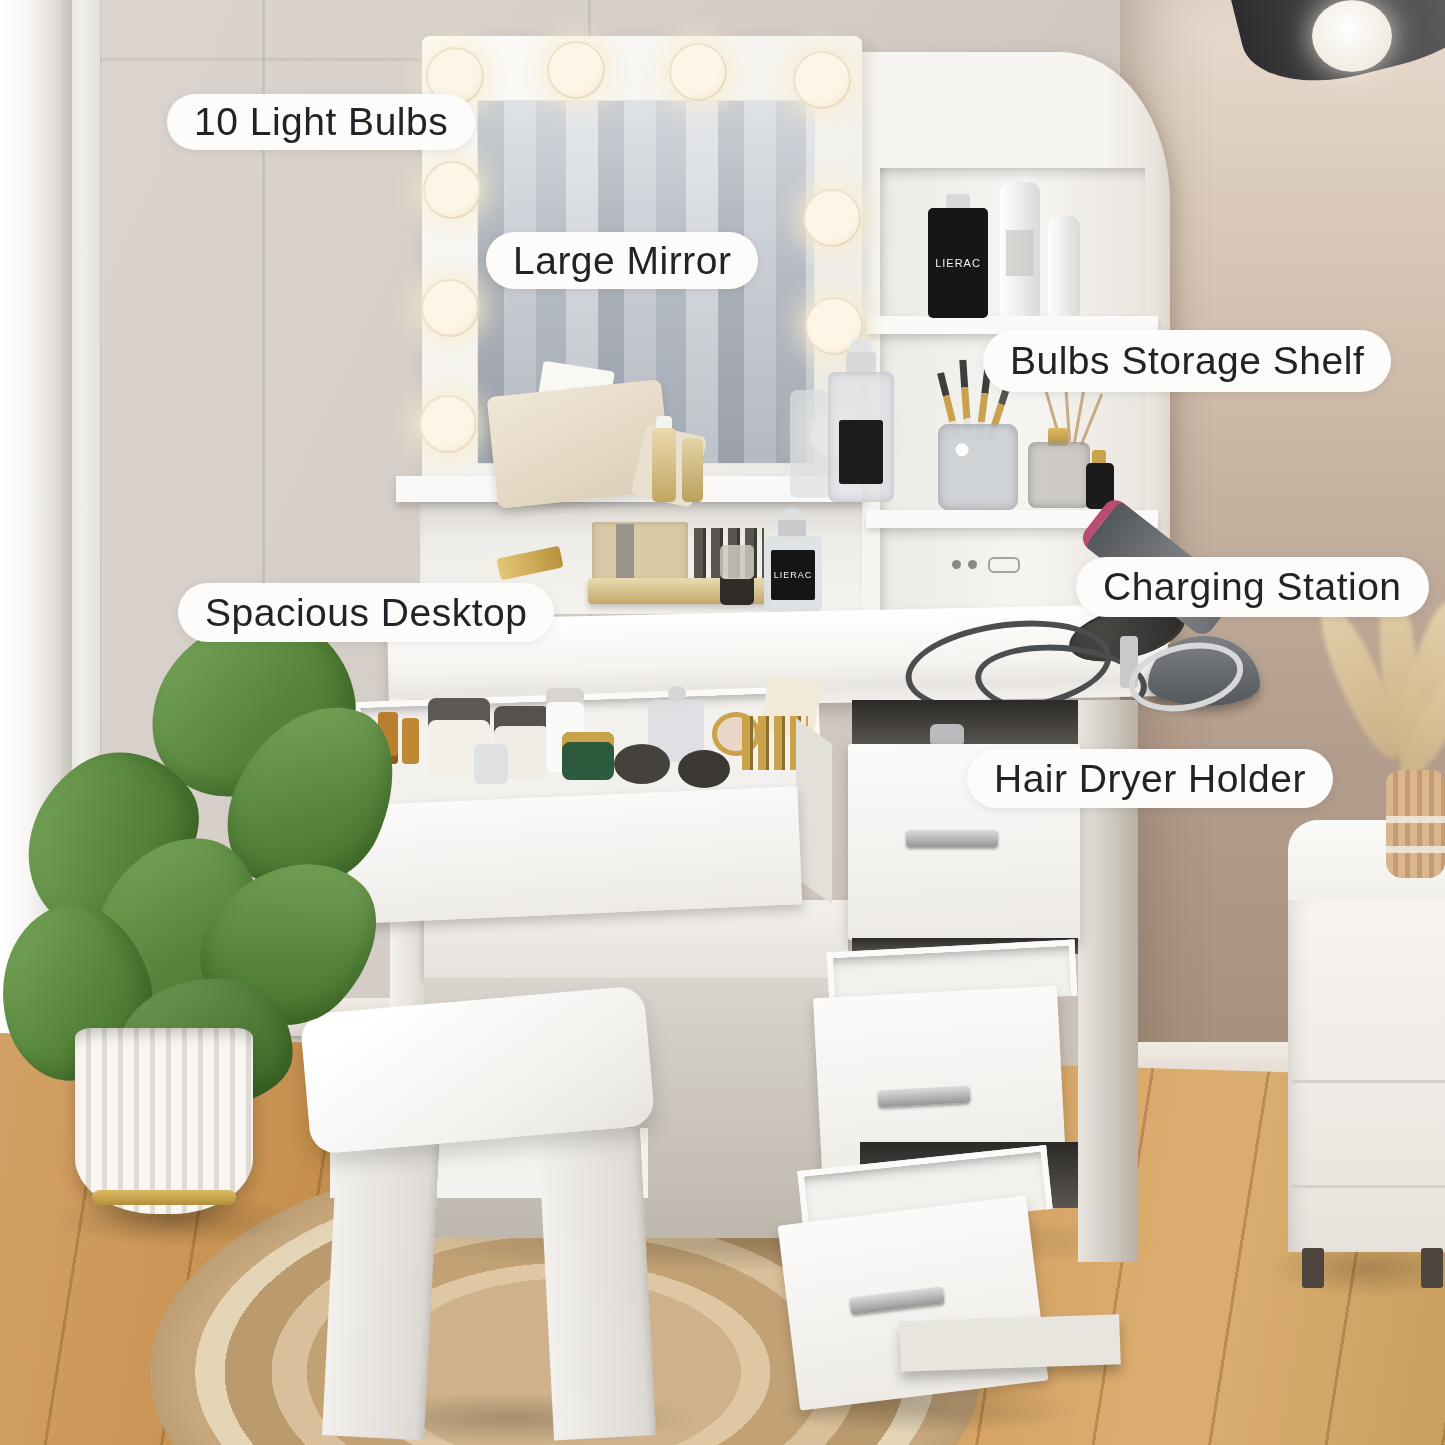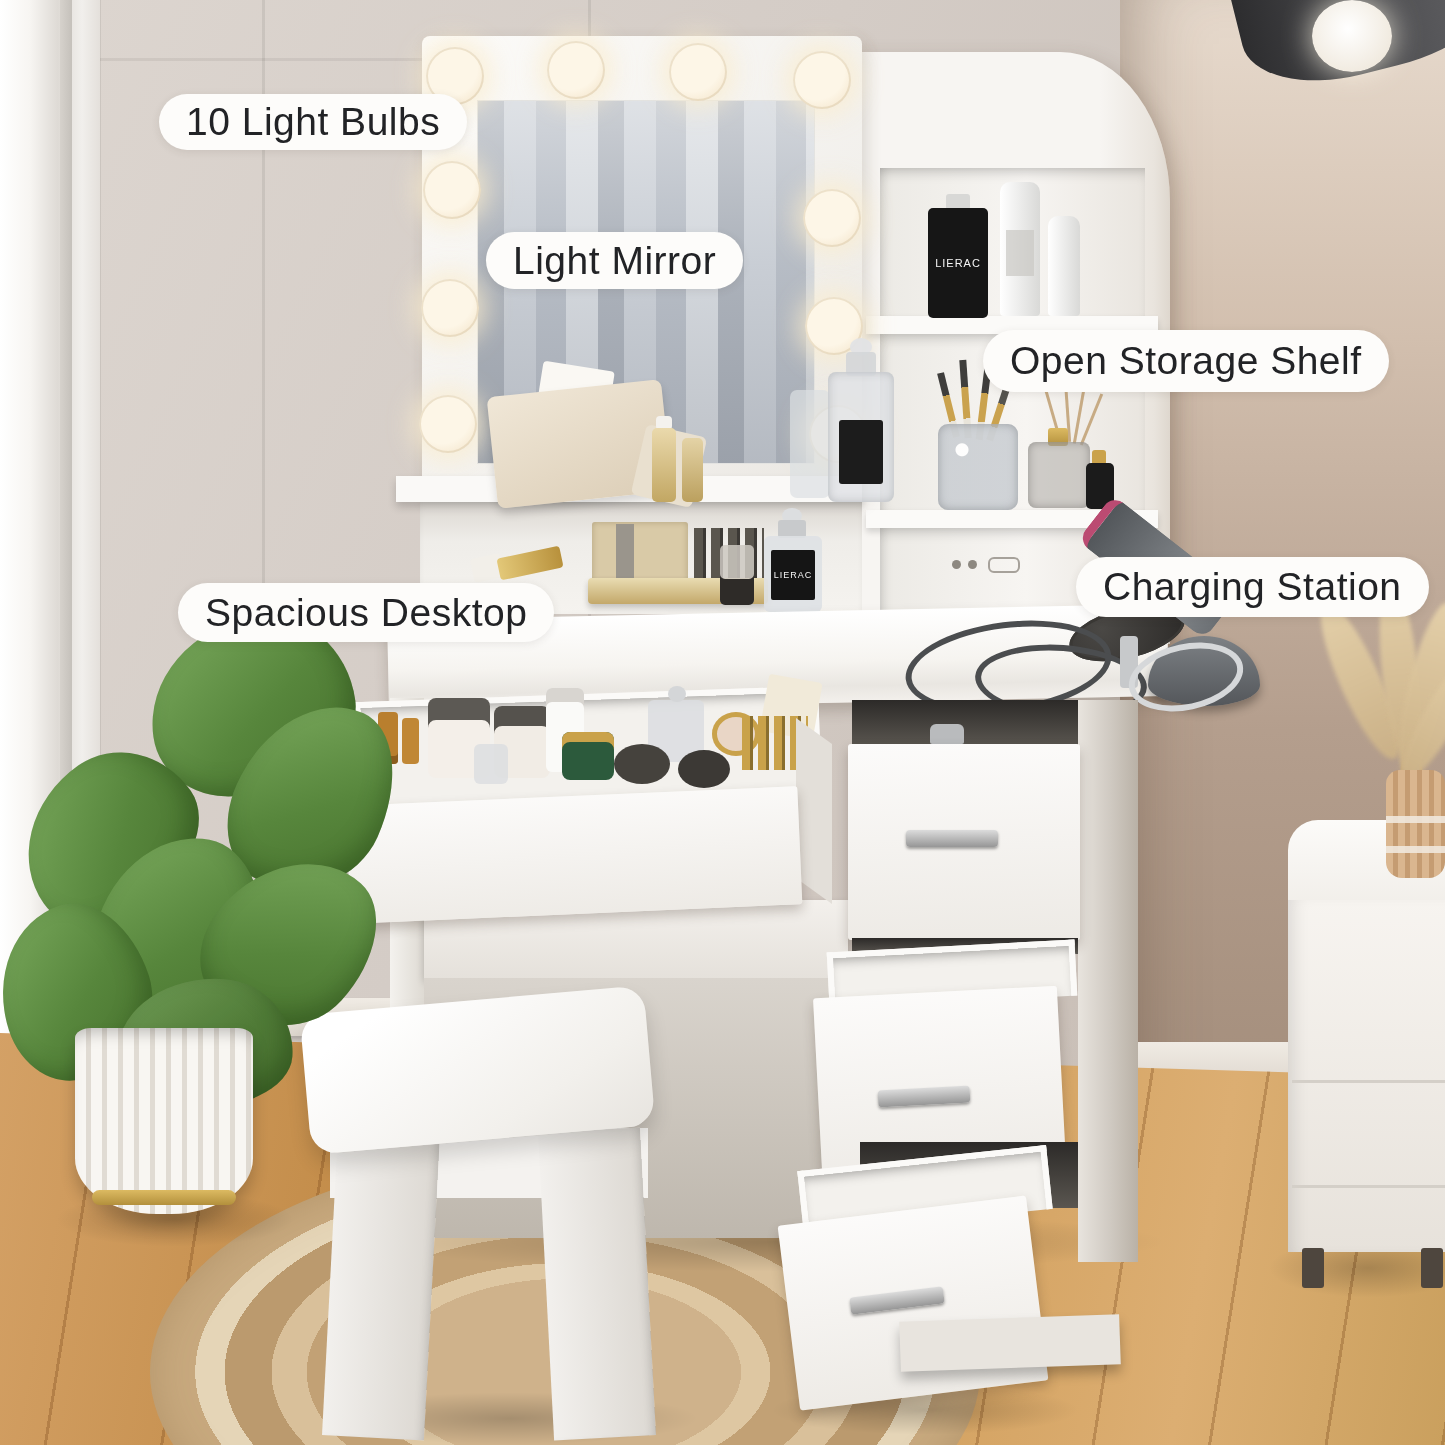--- a/index.html
+++ b/index.html
@@ -291,29 +291,32 @@
   <div class="abs leaf" style="left:150px;top:618px;width:205px;height:175px;transform:rotate(-8deg);"></div>
   <div class="abs leaf" style="left:238px;top:700px;width:150px;height:195px;transform:rotate(24deg);"></div>
   <div class="abs leaf" style="left:18px;top:760px;width:185px;height:155px;transform:rotate(-35deg);"></div>
   <div class="abs leaf" style="left:95px;top:836px;width:168px;height:198px;transform:rotate(10deg);"></div>
   <div class="abs leaf" style="left:0px;top:905px;width:150px;height:172px;transform:rotate(-18deg);"></div>
   <div class="abs leaf" style="left:215px;top:852px;width:152px;height:182px;transform:rotate(42deg);"></div>
   <div class="abs leaf" style="left:118px;top:978px;width:175px;height:132px;transform:rotate(4deg);filter:brightness(.92);"></div>
   <div class="abs pot"></div>
   <div class="abs pot-band"></div>
 
-  <div class="abs pill" style="left:159px;top:94px;height:56px;">
+  <div class="abs pill" style="left:167px;top:94px;height:56px;">
       <span>10 Light Bulbs</span>
     </div>
   <div class="abs pill" style="left:486px;top:232px;height:57px;">
-      <span>Light Mirror</span>
+      <span>Large Mirror</span>
     </div>
   <div class="abs pill" style="left:983px;top:330px;height:62px;">
-      <span>Open Storage Shelf</span>
+      <span>Bulbs Storage Shelf</span>
     </div>
   <div class="abs pill" style="left:1076px;top:557px;height:60px;">
       <span>Charging Station</span>
     </div>
   <div class="abs pill" style="left:178px;top:583px;height:59px;">
       <span>Spacious Desktop</span>
     </div>
+  <div class="abs pill" style="left:967px;top:749px;height:59px;">
+      <span>Hair Dryer Holder</span>
+    </div>
 
 </div>
 
 </body></html>

